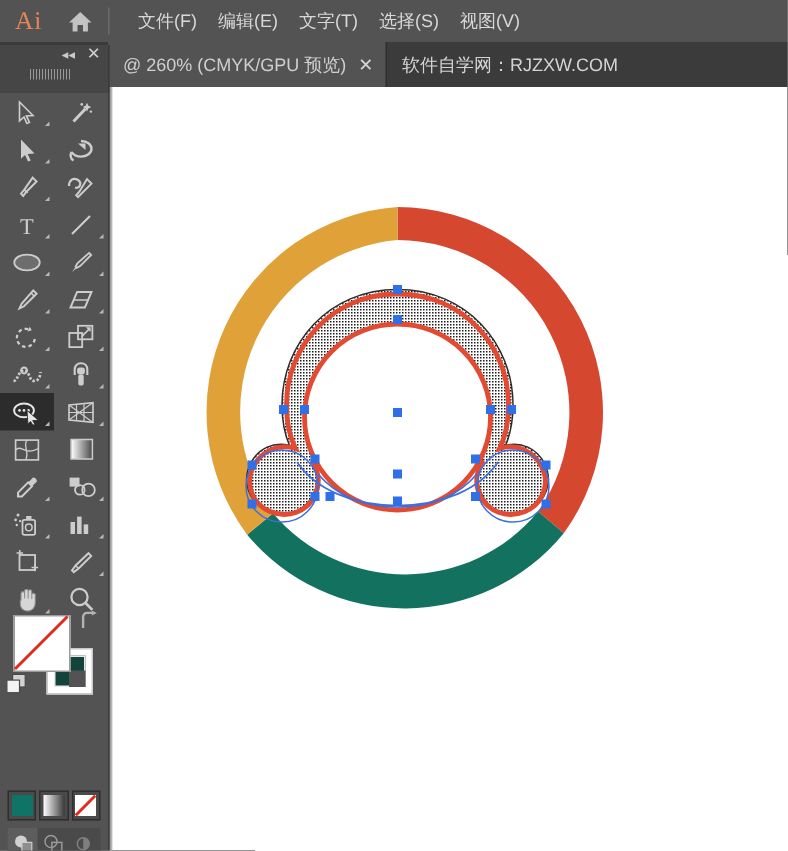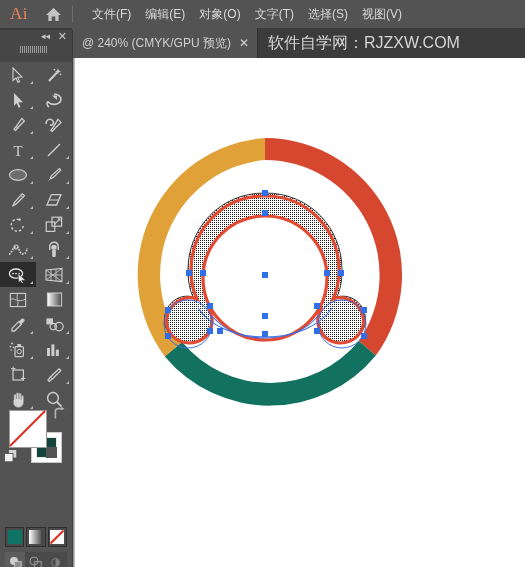--- a/index.html
+++ b/index.html
@@ -91,21 +91,21 @@
   .tab-close {
     margin-left: 8px;
     color: #d6d6d6;
     font-size: 12px;
     line-height: 12px;
   }
   .tab-plain {
     display: flex;
     align-items: center;
     color: #d4d4d4;
-    font-size: 16px;
+    font-size: 12px;
     padding: 0 10px;
     background: #3b3b3b;
     white-space: nowrap;
   }
 
   
   .panel-strip {
     position: absolute;
     left: 0; top: 30px;
     width: 72px; height: 32px;
@@ -299,31 +299,30 @@
     <div class="ai-logo">Ai</div>
     <div class="home-btn">
       <svg width="17" height="15" viewBox="0 0 17 15" aria-hidden="true">
         <path d="M8.5 1 L16 8 L13.6 8 L13.6 14 L10.3 14 L10.3 9.6 L6.7 9.6 L6.7 14 L3.4 14 L3.4 8 L1 8 Z" fill="#c3c3c3"></path>
       </svg>
     </div>
     <div class="mb-sep"></div>
     <div class="menu-items">
       <div class="menu-item">文件(F)</div>
       <div class="menu-item">编辑(E)</div>
-      <div class="menu-item">对象(O)</div>
       <div class="menu-item">文字(T)</div>
       <div class="menu-item">选择(S)</div>
       <div class="menu-item">视图(V)</div>
     </div>
   </div>
 
   <div class="tabbar">
     <div style="width:72px"></div>
     <div class="tab active">
-      <span>@ 240% (CMYK/GPU 预览)</span>
+      <span>@ 260% (CMYK/GPU 预览)</span>
       <span class="tab-close">✕</span>
     </div>
     <div class="tab-plain">
       <span>软件自学网：RJZXW.COM</span>
     </div>
   </div>
 
   <div class="panel-strip">
     <div class="ps-collapse">◂◂</div>
     <div class="ps-close">✕</div>

